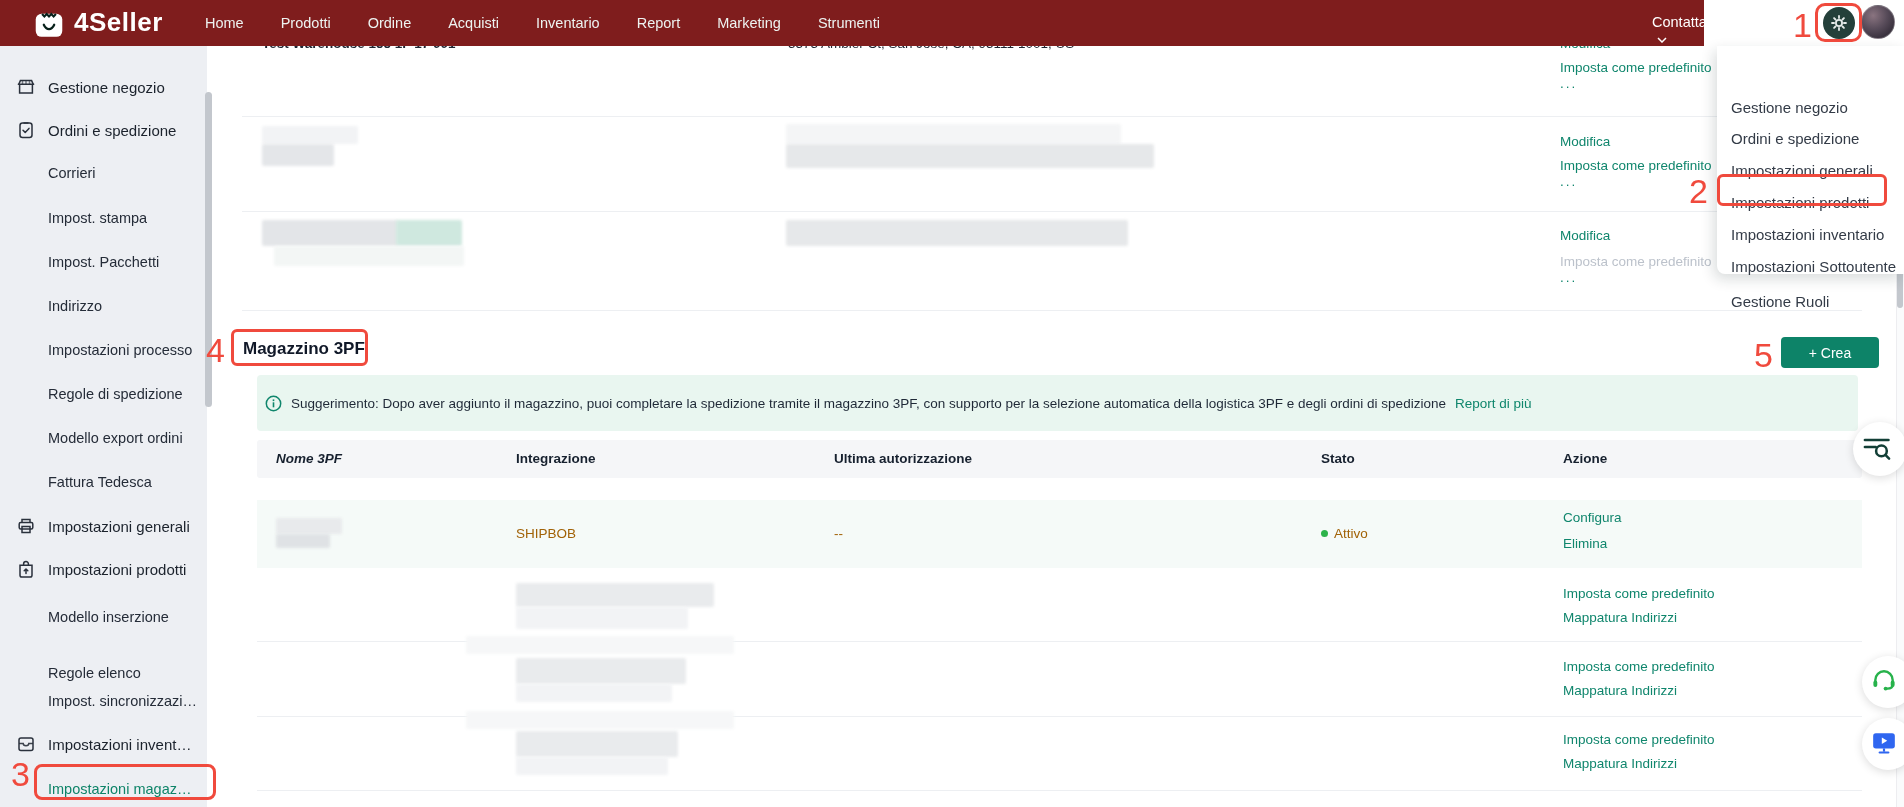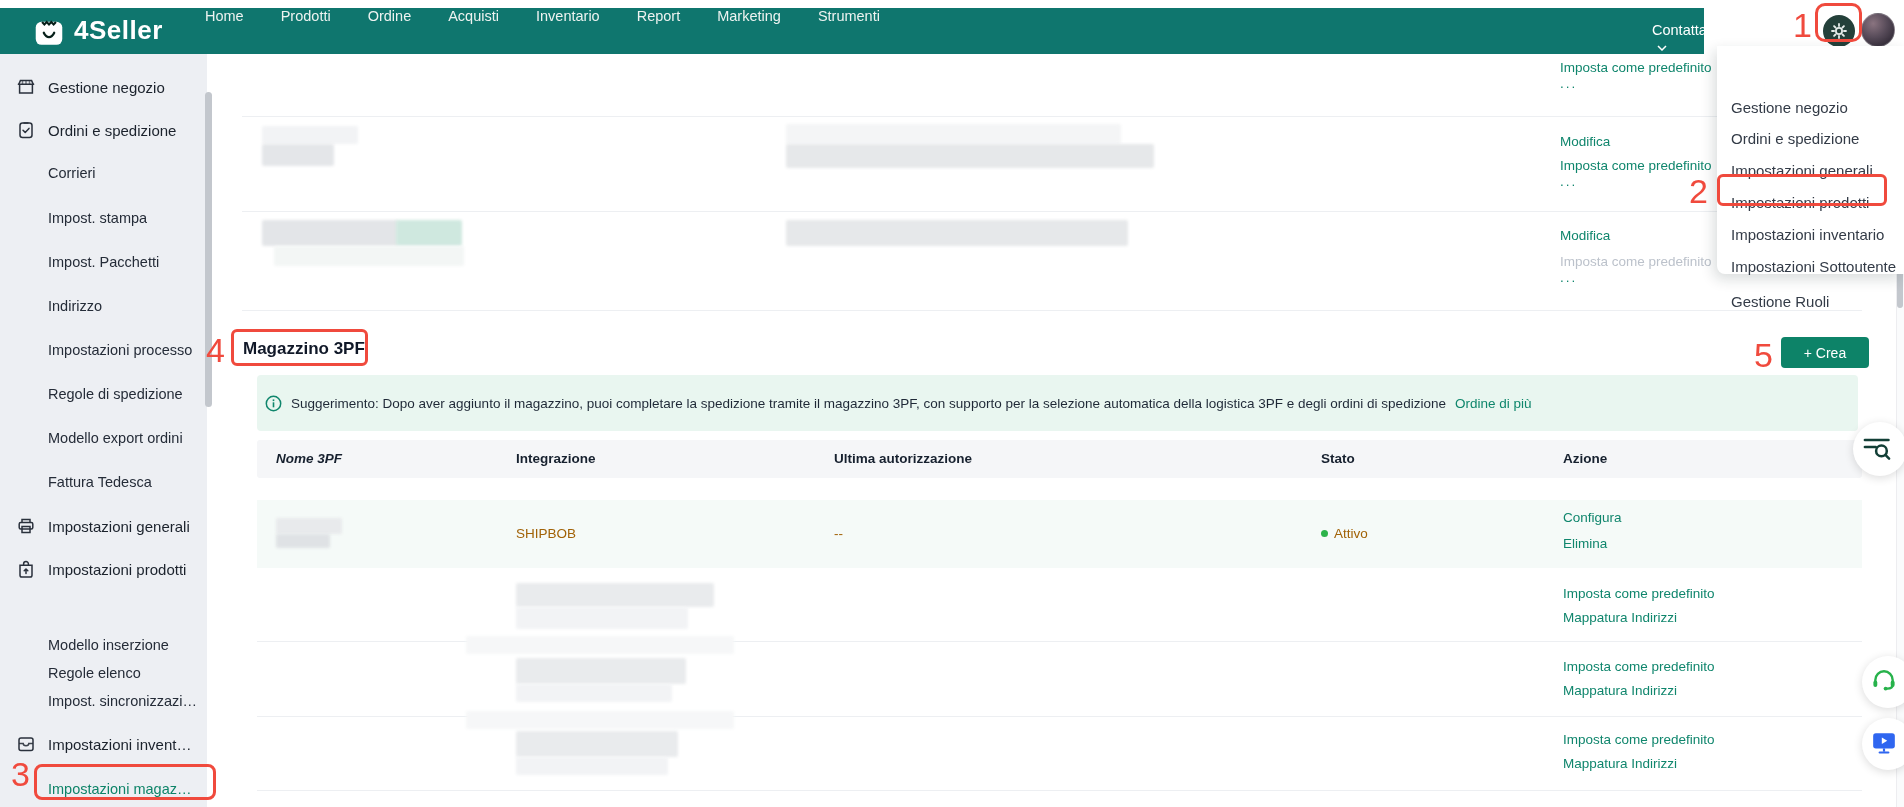--- a/index.html
+++ b/index.html
@@ -1,25 +1,25 @@
 <!DOCTYPE html>
 <html><head>
 <meta charset="utf-8">
 <style>
   * { margin:0; padding:0; box-sizing:border-box; }
   html,body { width:1904px; height:807px; overflow:hidden; background:#fff;
     font-family:"Liberation Sans", sans-serif; }
   .abs { position:absolute; }
   
-  .topbar { position:absolute; left:0; top:8px; width:1704px; height:46px;
-    background:#0f766e; z-index:50; }
+  .topbar { position:absolute; left:0; top:0; width:1704px; height:46px;
+    background:#7f1d1d; z-index:50; }
   .logo-text { position:absolute; left:74px; top:7px; color:#fff; font-size:26px;
     font-weight:bold; letter-spacing:.5px; }
   .nav { position:absolute; left:205px; top:0; height:46px; display:flex;
-    align-items:flex-start; gap:37px; }
+    align-items:center; gap:37px; }
   .nav span { color:#eef3f1; font-size:14.5px; cursor:pointer; white-space:nowrap; }
   .tb-right { color:#fff; font-size:14.5px; }
   
   .sidebar { position:absolute; left:0; top:46px; width:207px; height:761px;
     background:#edeff3; z-index:10; }
   .side-item { position:absolute; left:0; width:207px; height:22px; display:flex;
     align-items:center; cursor:pointer; }
   .side-item .lbl { position:absolute; left:48px; font-size:14.5px; color:#252c38;
     white-space:nowrap; overflow:hidden; text-overflow:ellipsis; max-width:150px; }
   .side-item.lvl0 .lbl { font-size:15px; color:#1b222c; }
@@ -40,21 +40,21 @@
     z-index:70; line-height:1; }
   
   .dropdown { position:absolute; left:1717px; top:46px; width:187px; height:228px;
     background:#fff; z-index:60; border-radius:0 0 0 8px;
     box-shadow:-3px 5px 14px rgba(20,40,35,.16); }
   .dd-item { position:absolute; left:14px; height:22px; font-size:15px; color:#333b47;
     cursor:pointer; white-space:nowrap; }
   
   .float-circle { position:absolute; width:54px; height:54px; border-radius:50%;
     background:#fff; box-shadow:0 2px 10px rgba(0,0,0,.14); z-index:40; cursor:pointer; }
-  .btn-create { position:absolute; left:1781px; top:337px; width:88px; height:31px;
+  .btn-create { position:absolute; left:1781px; top:337px; width:98px; height:31px;
     background:#0d8368; color:#fff; font-size:14px; border:none; border-radius:4px;
     cursor:pointer; font-family:"Liberation Sans",sans-serif; }
   .banner { position:absolute; left:257px; top:375px; width:1601px; height:56px;
     background:#e9f6f0; border-radius:4px; display:flex; align-items:center;
     padding-left:8px; gap:9px; }
   .banner .txt { font-size:13.5px; color:#1f2937; }
   .banner .lnk { font-size:13.5px; color:#0f866c; cursor:pointer; }
   .thead { position:absolute; left:257px; top:440px; width:1605px; height:38px;
     background:#f5f6f8; border-radius:3px; }
   .row-tint { position:absolute; left:257px; top:500px; width:1605px; height:68px;
@@ -98,21 +98,21 @@
 
 <button class="btn-create">+ Crea</button>
 
 <div class="banner">
   <svg width="17" height="17" viewBox="0 0 17 17">
     <circle cx="8.5" cy="8.5" r="7.2" fill="none" stroke="#0f866c" stroke-width="1.5"></circle>
     <rect x="7.7" y="7.3" width="1.6" height="5" fill="#0f866c"></rect>
     <rect x="7.7" y="4.4" width="1.6" height="1.7" fill="#0f866c"></rect>
   </svg>
   <span class="txt">Suggerimento: Dopo aver aggiunto il magazzino, puoi completare la spedizione tramite il magazzino 3PF, con supporto per la selezione automatica della logistica 3PF e degli ordini di spedizione</span>
-  <span class="lnk">Ordine di più</span>
+  <span class="lnk">Report di più</span>
 </div>
 
 <div class="thead"></div>
 <span class="hdrTxt" style="left:276px; top:451px;font-style:italic;">Nome 3PF</span>
 <span class="hdrTxt" style="left:516px; top:451px;">Integrazione</span>
 <span class="hdrTxt" style="left:834px; top:451px;">Ultima autorizzazione</span>
 <span class="hdrTxt" style="left:1321px; top:451px;">Stato</span>
 <span class="hdrTxt" style="left:1563px; top:451px;">Azione</span>
 
 <div class="row-tint"></div>
@@ -196,21 +196,21 @@
     <span class="lbl">Impostazioni generali</span>
   </div>
   <div class="side-item lvl0" style="top:512px;">
     <svg class="ic" viewBox="0 0 20 20" fill="none" stroke="currentColor" stroke-width="1.5">
       <path d="M4 6.2h12v10a1.8 1.8 0 0 1-1.8 1.8H5.8A1.8 1.8 0 0 1 4 16.2z"></path>
       <path d="M7.6 6V5a2.4 2.4 0 0 1 4.8 0v1"></path>
       <path d="M10 14.6v-4.4M8.2 11.8 10 10l1.8 1.8" stroke-linecap="round" stroke-linejoin="round"></path>
     </svg>
     <span class="lbl">Impostazioni prodotti</span>
   </div>
-  <div class="side-item" style="top:588px;">
+  <div class="side-item" style="top:560px;">
     <span class="lbl">Modello inserzione</span>
     </div>
   <div class="side-item" style="top:616px;">
     <span class="lbl">Regole elenco</span>
     </div>
   <div class="side-item" style="top:644px;">
     <span class="lbl">Impost. sincronizzazio...</span>
     </div>
   <div class="side-item lvl0" style="top:687px;">
     <svg class="ic" viewBox="0 0 20 20" fill="none" stroke="currentColor" stroke-width="1.5">

